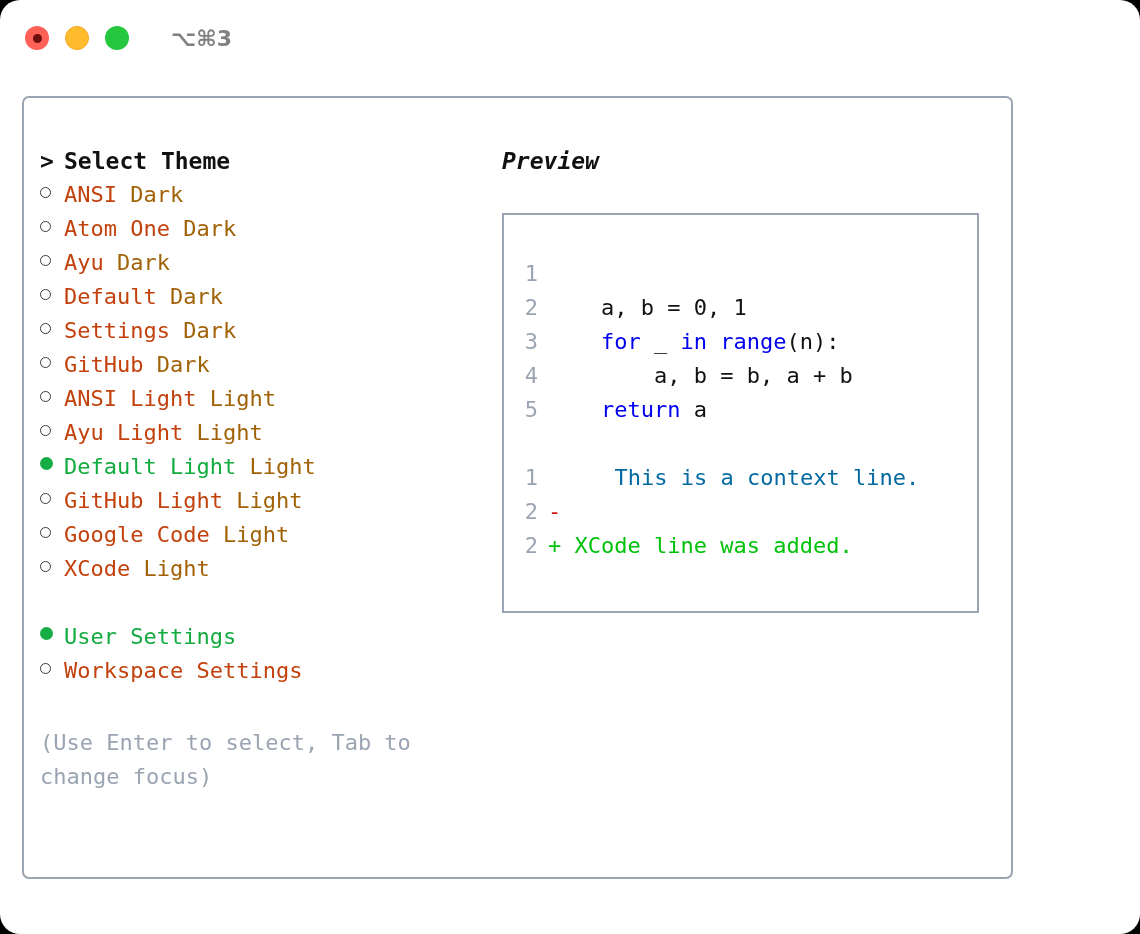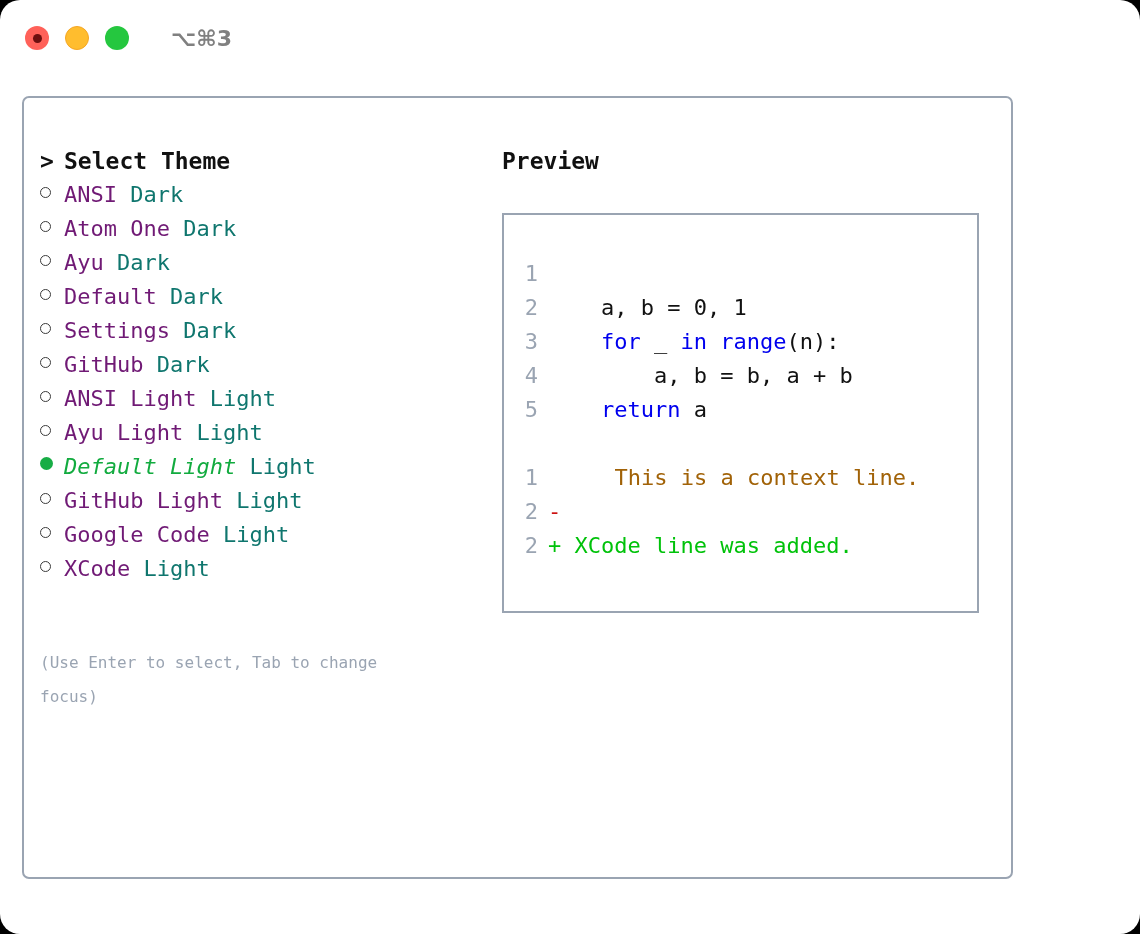--- a/index.html
+++ b/index.html
@@ -112,45 +112,46 @@
     border-radius: 50%;
     border: 1.7px solid #3b3b3b;
     box-sizing: border-box;
   }
   .marker .fill {
     width: 13px; height: 13px;
     border-radius: 50%;
     background: #17ad45;
   }
 
-  .item-name { color: #701a75; }
-  .item-name.sel { color: #12ab3f; font-style: italic; }
-  .item-cat  { color: #0f766e; text-align: center; }
+  .item-name { color: #c2410c; }
+  .item-name.sel { color: #12ab3f; }
+  .item-cat  { color: #a16207; text-align: center; }
 
   .spacer-row { height: 34px; }
 
   .hint {
-    margin-top: 22px;
-    font-size: 16px;
+    margin-top: 34px;
+    font-size: 22px;
     line-height: 34px;
     color: #9aa4b2;
     width: 400px;
   }
 
   
   .right-col {
     position: absolute;
     left: 478px; top: 50px;
     width: 500px;
   }
   .preview-title {
     font-size: 23px;
     font-weight: bold;
     color: #111111;
     margin-bottom: 4px;
+    font-style: italic;
   }
   .preview-box {
     margin-top: 39px;
     width: 477px;
     height: 400px;
     border: 2px solid #9aa4b2;
     box-sizing: border-box;
     padding: 46px 0 0 0;
   }
 
@@ -170,21 +171,21 @@
     box-sizing: border-box;
   }
   .code-text { color: #111111; }
 
   .kw   { color: #0000ee; }
   .fn   { color: #a80000; }
   .plain{ color: #111111; }
 
   .blank-line { height: 34px; }
 
-  .diff-ctx { color: #a16207; margin-left: 20px; }
+  .diff-ctx { color: #0369a1; margin-left: 20px; }
   .diff-del { color: #cc1111; }
   .diff-add { color: #00c20a; }
 </style>
 </head>
 <body>
 
 <div class="window">
 
   <div class="titlebar">
     <div class="dots">
@@ -214,20 +215,24 @@
           <div class="list-line"><span class="marker"><span class="ring"></span></span><span class="item-name">Ayu Light</span><span> </span><span class="item-cat">Light</span></div>
           <div class="list-line"><span class="marker"><span class="fill"></span></span><span class="item-name sel">Default Light</span><span> </span><span class="item-cat">Light</span></div>
           <div class="list-line"><span class="marker"><span class="ring"></span></span><span class="item-name">GitHub Light</span><span> </span><span class="item-cat">Light</span></div>
           <div class="list-line"><span class="marker"><span class="ring"></span></span><span class="item-name">Google Code</span><span> </span><span class="item-cat">Light</span></div>
           <div class="list-line"><span class="marker"><span class="ring"></span></span><span class="item-name">XCode</span><span> </span><span class="item-cat">Light</span></div>
         </div>
 
       <div class="spacer-row"></div>
 
 
+      <div id="apply-list">
+          <div class="list-line"><span class="marker"><span class="fill"></span></span><span class="item-name sel">User Settings</span></div>
+          <div class="list-line"><span class="marker"><span class="ring"></span></span><span class="item-name">Workspace Settings</span></div>
+        </div>
 
       <div class="hint">(Use Enter to select, Tab to change focus)</div>
     </div>
 
     <div class="right-col">
       <div class="preview-title">Preview</div>
 
       <div class="preview-box">
         <div id="code-block">
             <div class="code-line"><span class="lineno">1</span></div>

